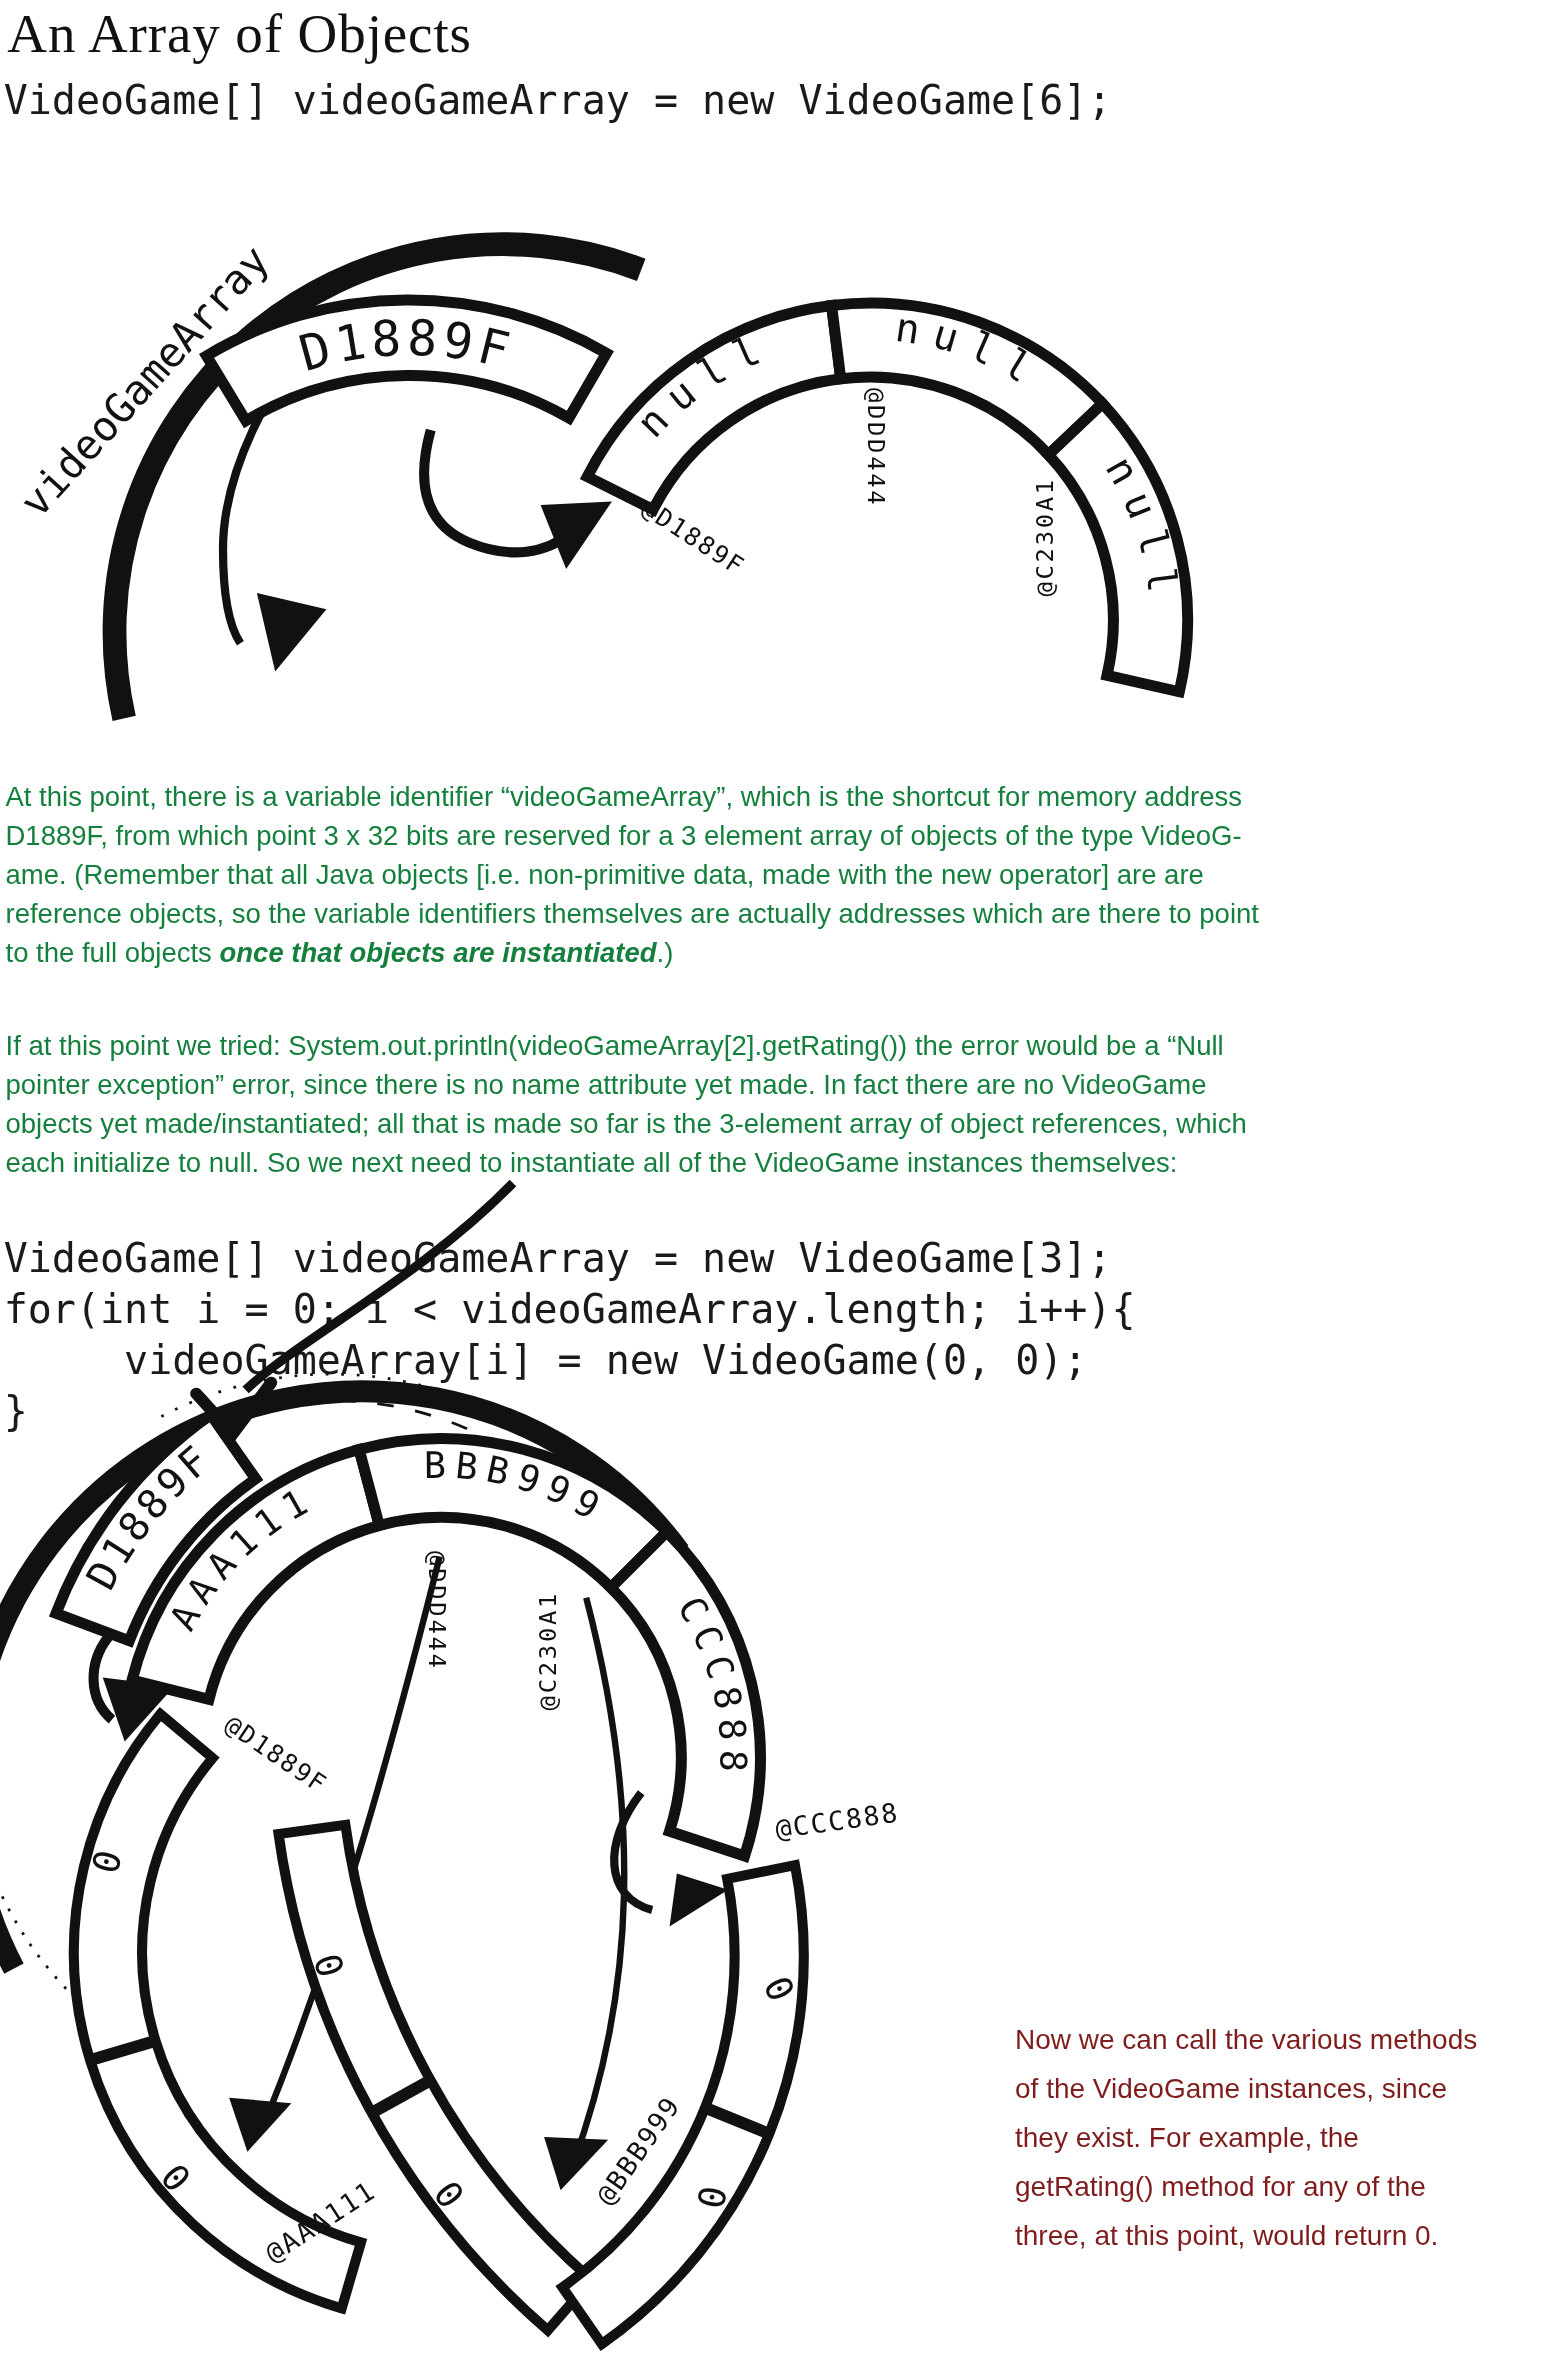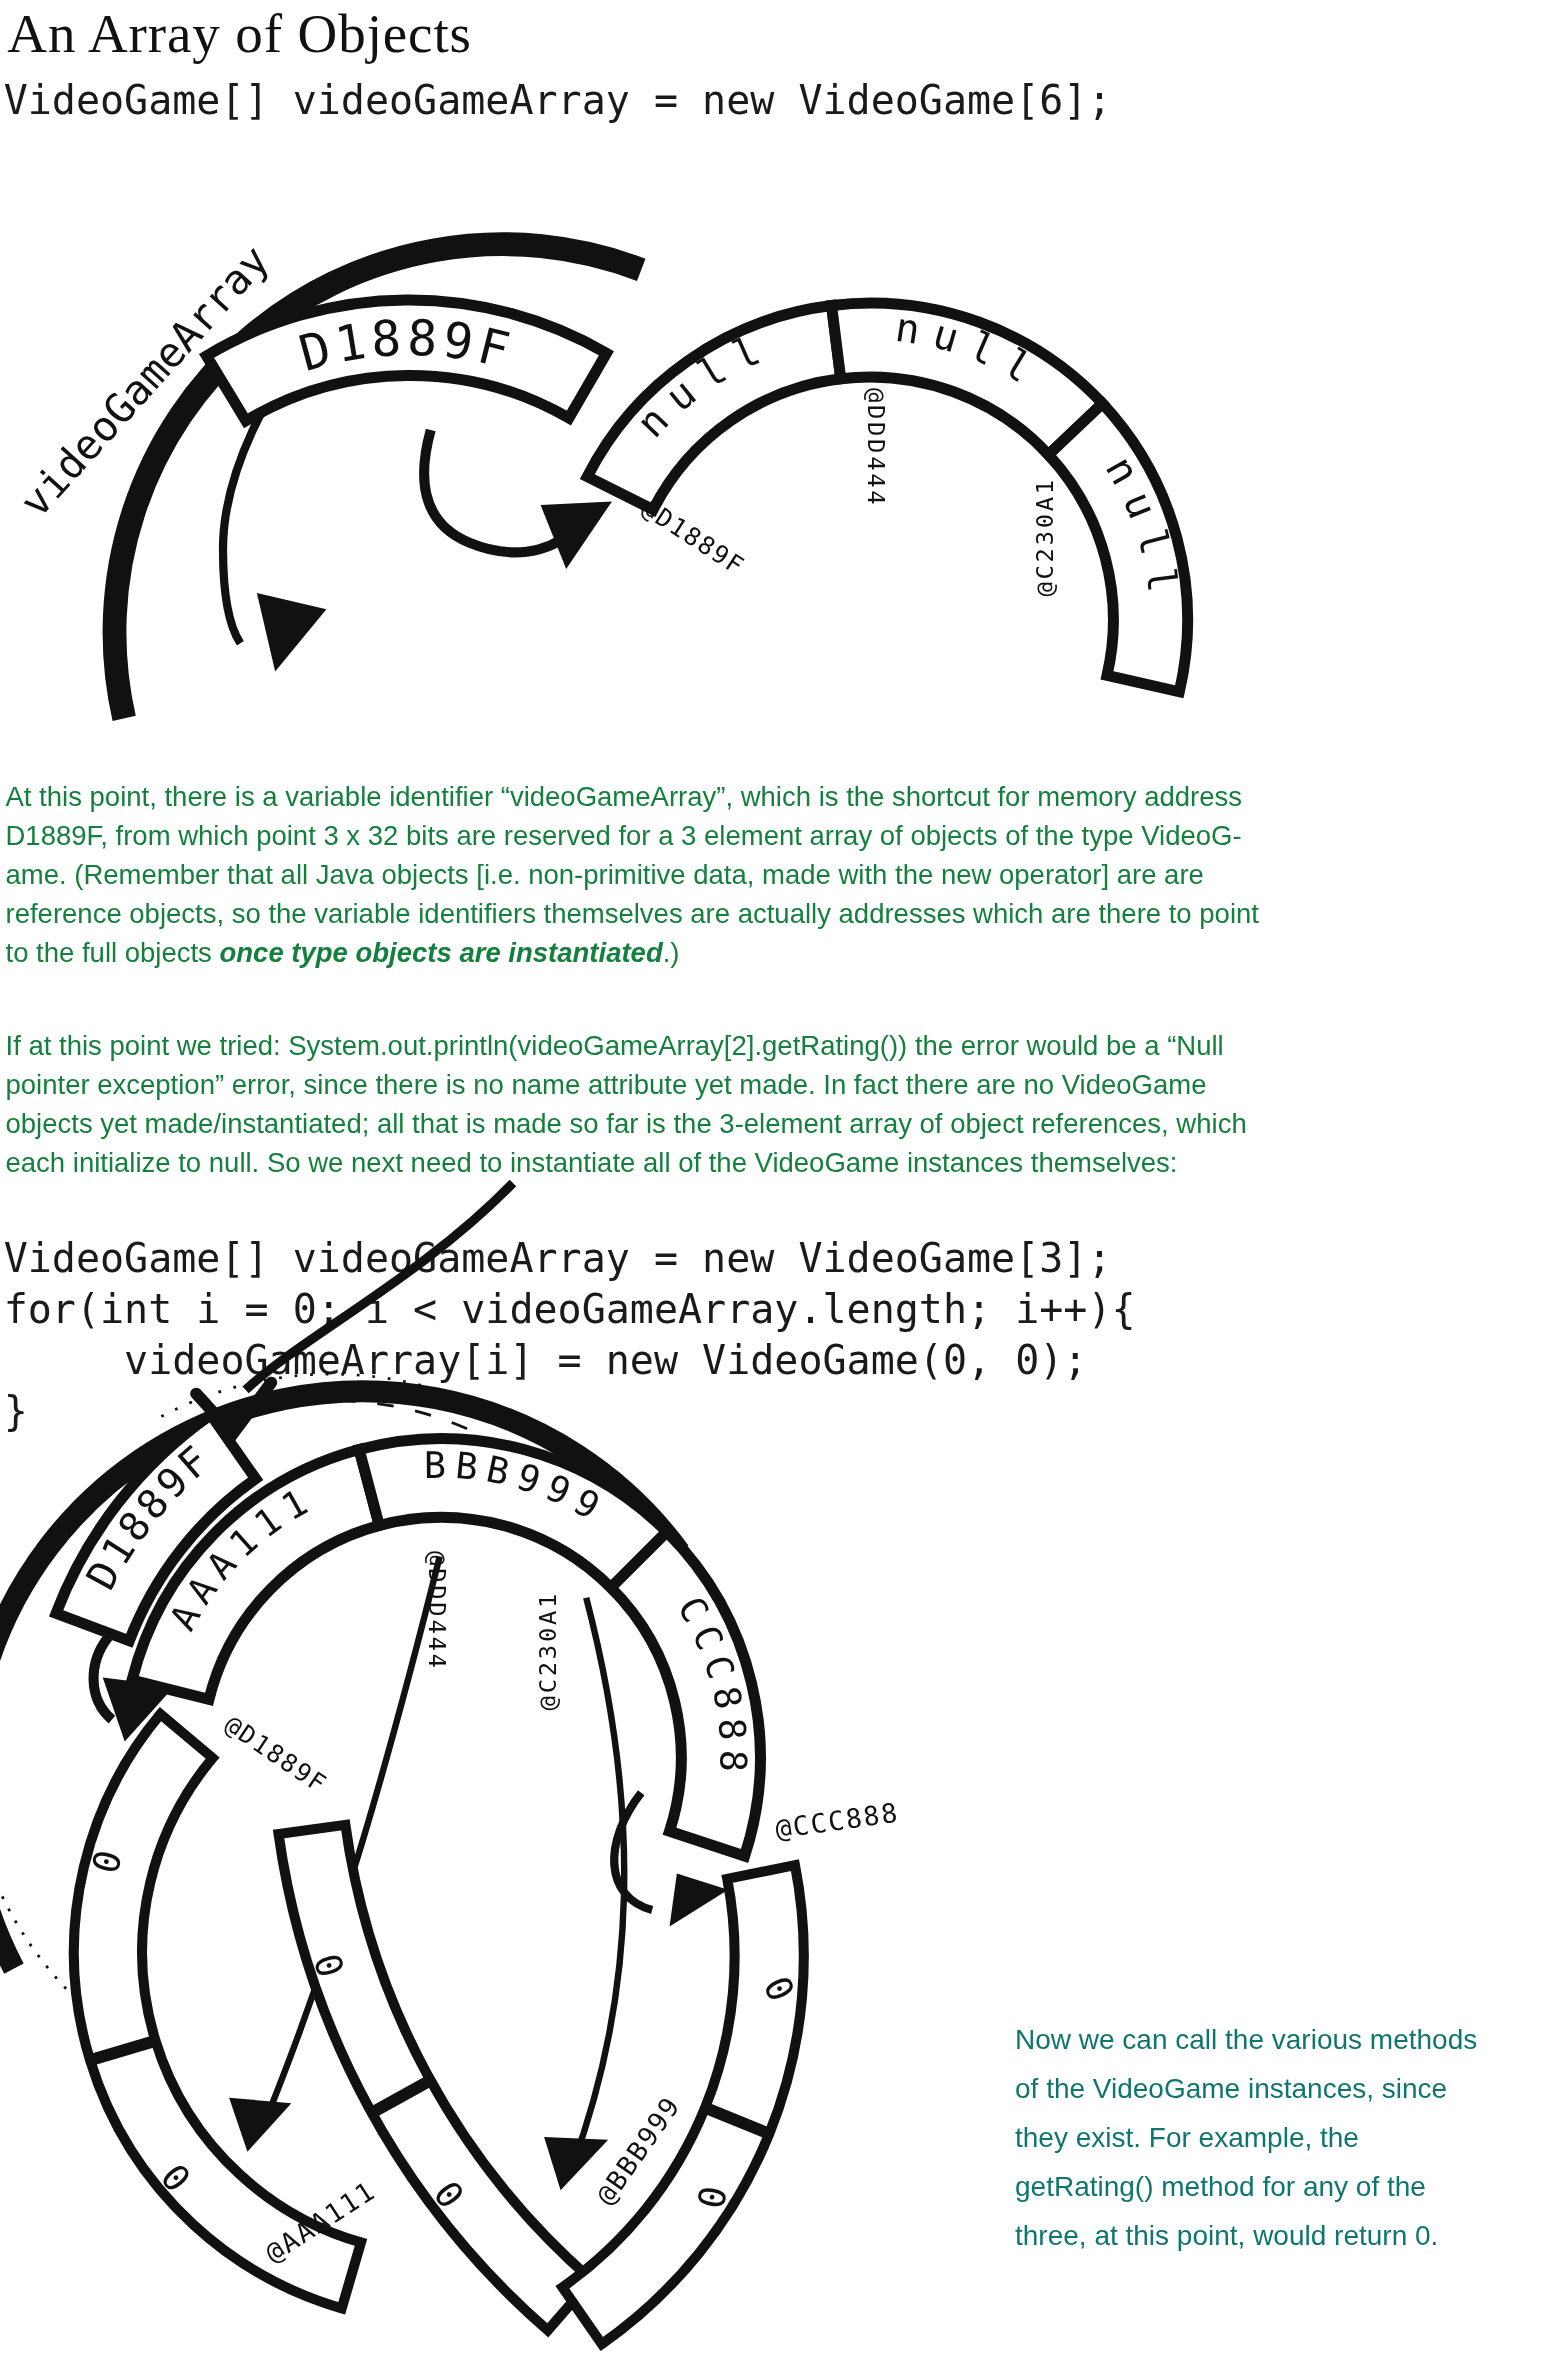--- a/index.html
+++ b/index.html
@@ -5,21 +5,21 @@
   html,body{margin:0;padding:0;background:#ffffff;}
   body{width:1557px;height:2377px;position:relative;font-family:"Liberation Sans",sans-serif;color:#111;overflow:hidden;}
   .abs{position:absolute;}
   #title{left:7.3px;top:1.8px;font-family:"Liberation Serif",serif;font-size:55px;font-weight:400;letter-spacing:0.9px;}
   .code{font-family:"DejaVu Sans Mono","Liberation Mono",monospace;font-size:40px;color:#1a1a1a;white-space:pre;}
   #code1{left:3.7px;top:77px;}
   #code2{left:3.7px;top:1233px;line-height:51px;}
   .para{font-size:27.5px;line-height:39px;width:1447px;white-space:pre-line;color:#15803d;}
   #para1{left:5.5px;top:749px;}
   #para2{left:5.5px;top:998px;}
-  #note{left:1015px;top:2015px;width:495px;font-size:28px;line-height:49px;white-space:pre-line;color:#0f766e;}
+  #note{left:1015px;top:2015px;width:495px;font-size:28px;line-height:49px;white-space:pre-line;color:#7f1d1d;}
   svg{position:absolute;left:0;overflow:visible;}
   #diagram1{top:128px;}
   #diagram2{top:1172px;}
   .ink{stroke:#111;fill:none;}
   .slot{fill:#ffffff;stroke:#111;stroke-width:12;}
   .band{fill:#ffffff;stroke:#111;stroke-width:11;}
   .curvetext{font-family:"DejaVu Sans Mono","Liberation Mono",monospace;fill:#111;}
   .addr{font-family:"DejaVu Sans Mono","Liberation Mono",monospace;fill:#111;}
   .arrowfill{fill:#111;stroke:none;}
 </style>
@@ -67,21 +67,21 @@
 
   <text class="addr" font-size="27" letter-spacing="2" transform="translate(698,560) rotate(33)">@D1889F</text>
   <text class="addr" font-size="26" letter-spacing="3" transform="translate(948,424) rotate(90)">@DDD444</text>
   <text class="addr" font-size="26" letter-spacing="3" transform="translate(1150,652) rotate(-90)">@C230A1</text>
 </svg>
 
 <p id="para1" class="abs para"><span>At this point, there is a variable identifier “videoGameArray”, which is the shortcut for memory address
 D1889F, from which point 3 x 32 bits are reserved for a 3 element array of objects of the type VideoG-
 ame. (Remember that all Java objects [i.e. non-primitive data, made with the new operator] are are
 reference objects, so the variable identifiers themselves are actually addresses which are there to point
-to the full objects </span><b><i>once type objects are instantiated</i></b><span>.)</span></p>
+to the full objects </span><b><i>once that objects are instantiated</i></b><span>.)</span></p>
 
 <p id="para2" class="abs para">If at this point we tried: System.out.println(videoGameArray[2].getRating()) the error would be a “Null
 pointer exception” error, since there is no name attribute yet made.  In fact there are no VideoGame
 objects yet made/instantiated; all that is made so far is the 3-element array of object references, which
 each initialize to null.  So we next need to instantiate all of the VideoGame instances themselves:</p>
 
 <div id="code2" class="abs code">VideoGame[] videoGameArray = new VideoGame[3];
 for(int i = 0; i &lt; videoGameArray.length; i++){
      videoGameArray[i] = new VideoGame(0, 0);
 }</div>

